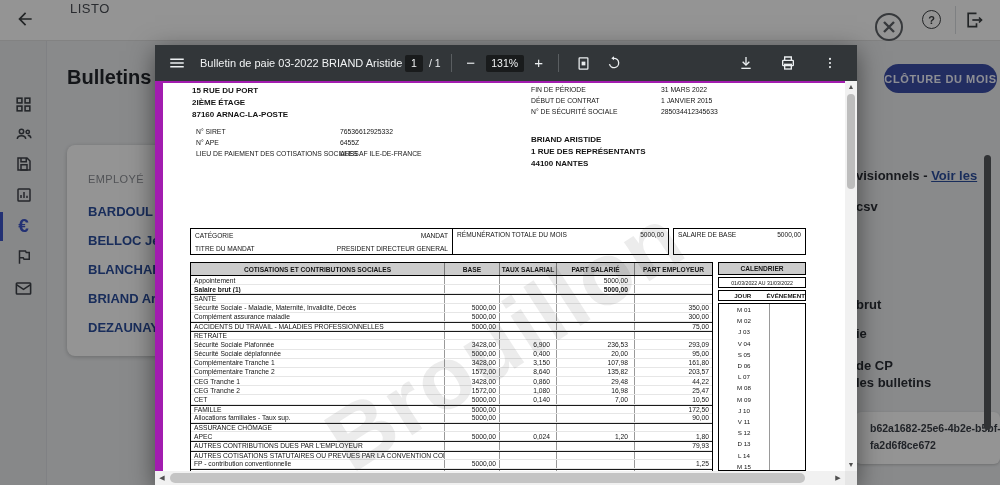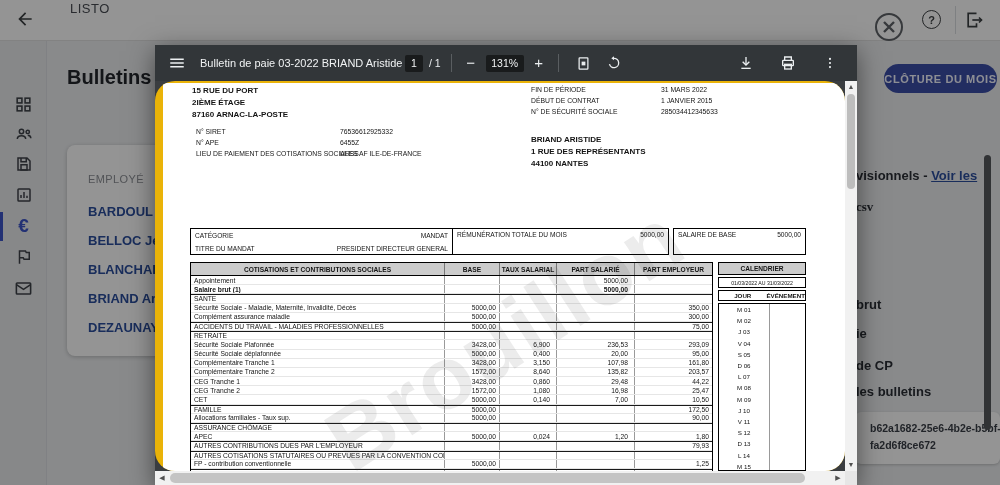--- a/index.html
+++ b/index.html
@@ -32,22 +32,22 @@
 
   .employee-card { position:absolute; left:67px; top:145px; width:625px; height:211px; background:#fff; border-radius:8px;
                    box-shadow:0 1px 4px rgba(0,0,0,.22); overflow:hidden; }
   .emp-col-header { position:absolute; left:21px; top:28px; font-size:11px; font-weight:500; color:#8d9096; letter-spacing:.4px;text-align:right; }
   .emp-rows { position:absolute; left:21px; top:52px; right:0; }
   .emp-row { height:29px; display:flex; align-items:center; font-size:13px; font-weight:700; color:#2c4f9e;
              white-space:nowrap; cursor:pointer; }
 
   .frag { position:absolute; left:856px; font-size:13px; font-weight:600; color:#2b2f36; white-space:nowrap; }
   .frag-link { color:#2c4f9e; font-weight:700; text-decoration:underline; cursor:pointer; }
-  .frag-1 { top:168px;text-align:center; } .frag-2 { top:199px;font-family:Liberation Serif, serif; } .frag-3 { top:297px; }
-  .frag-4 { top:326px; } .frag-5 { top:358px; } .frag-6 { top:384px; }
+  .frag-1 { top:168px;text-align:center; } .frag-2 { top:199px; } .frag-3 { top:297px; }
+  .frag-4 { top:326px; } .frag-5 { top:358px; } .frag-6 { top:375px; }
 
   .uuid-card { position:absolute; left:855px; top:412px; width:145px; height:52px; background:#fff; border-radius:6px;
                box-shadow:0 1px 3px rgba(0,0,0,.2); padding:8px 0 0 15px; }
   .uuid-line { font-size:10.5px; font-weight:600; color:#3a3f47; line-height:17px; white-space:nowrap; }
   .bg-scroll-thumb { position:absolute; left:984px; top:155px; width:7px; height:275px; background:#55585c; border-radius:4px; cursor:pointer; }
 
   
   .backdrop { position:absolute; inset:0; background:rgba(0,0,0,0.42); }
   .viewer { position:absolute; left:155px; top:45px; width:702px; height:440px; background:#3a3d40;
             box-shadow:0 6px 24px rgba(0,0,0,.5); }
@@ -58,21 +58,21 @@
   .vt-center { position:absolute; left:250px; top:0; height:36px; display:flex; align-items:center; }
   .pgbox, .zoombox { background:#191b1c; color:#f1f3f4; font-size:10.5px; text-align:center; border-radius:2px; }
   .pgbox { width:18px; height:17px; line-height:17px; }
   .pgtotal { font-size:10.5px; margin-left:6px; }
   .vt-sep { width:1px; height:18px; background:#5a5e61; margin:0 10px; }
   .vt-minus, .vt-plus { font-size:15px; width:18px; line-height:16px; }
   .zoombox { width:38px; height:17px; line-height:17px; margin:0 6px; }
   .vt-iconbtn { width:22px; height:22px; display:flex; align-items:center; justify-content:center; margin:0 4px; }
   .vt-right { position:absolute; right:12px; top:0; height:36px; display:flex; align-items:center; gap:12px; }
 
-  .viewer-body { position:absolute; left:0; top:36px; right:12px; bottom:14px; background:#eab308; overflow:hidden;border-radius:20px; }
+  .viewer-body { position:absolute; left:0; top:36px; right:12px; bottom:14px; background:#a21caf; overflow:hidden; }
   .vscroll { position:absolute; right:0; top:36px; width:12px; bottom:14px; background:#f1f1f1; cursor:pointer; }
   .vscroll .arr { position:absolute; left:0; width:12px; height:12px; font-size:7px; color:#505050; text-align:center; line-height:12px; }
   .vscroll .thumb { position:absolute; left:2px; top:13px; width:8px; height:95px; background:#bdbdbd; border-radius:4px; }
   .hscroll { position:absolute; left:0; bottom:0; right:12px; height:14px; background:#f1f1f1; cursor:pointer; }
   .hscroll .arr { position:absolute; top:0; width:14px; height:14px; font-size:7px; color:#505050; text-align:center; line-height:14px; }
   .hscroll .thumb { position:absolute; left:15px; right:40px; top:2px; height:10px; background:#c4c4c4; border-radius:5px; }
   .scroll-corner { position:absolute; right:0; bottom:0; width:12px; height:14px; background:#e6e6e6; }
 
   
   .pdf-page { position:absolute; left:8px; top:2px; right:0; bottom:0; background:#fff; overflow:hidden; color:#141414; }

